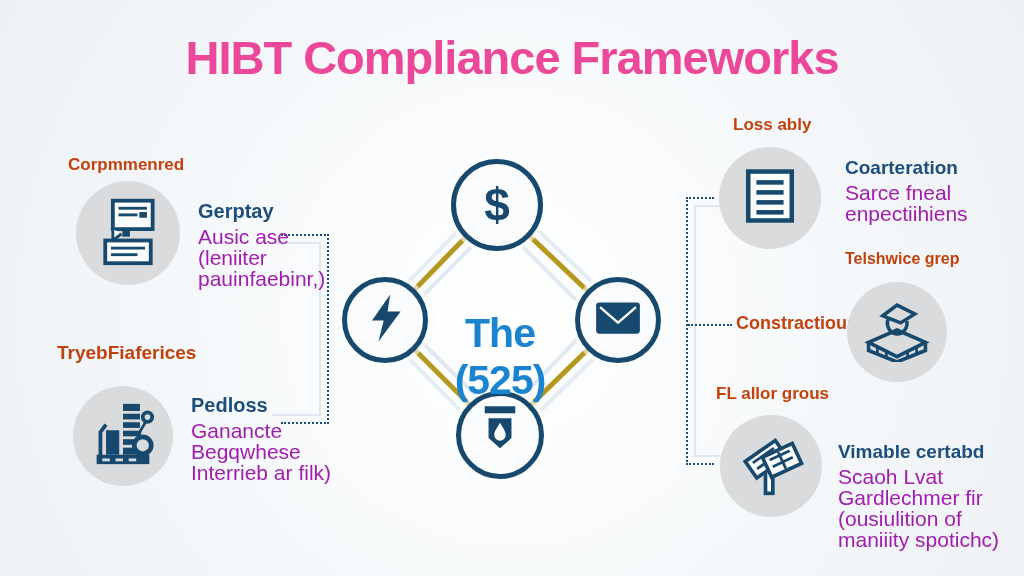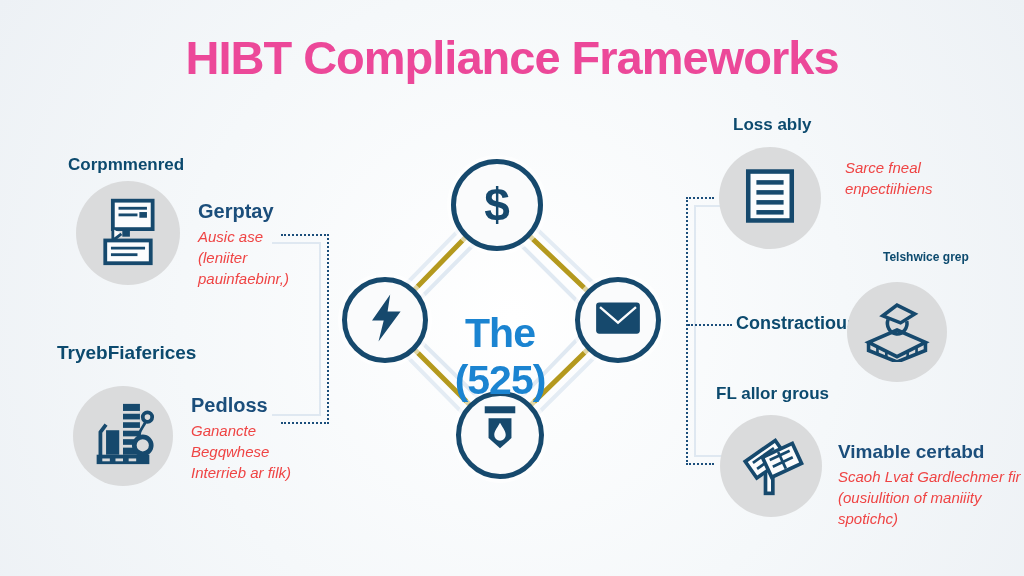--- a/index.html
+++ b/index.html
@@ -6,23 +6,23 @@
   body{
     width:1024px;height:576px;position:relative;overflow:hidden;
     font-family:"Liberation Sans", sans-serif;
     background:radial-gradient(circle at 50% 55%, #ffffff 0%, #f5f8fa 55%, #edf1f5 100%);
   }
   .abs{position:absolute;}
   .page-title{
     width:1024px;text-align:center;top:30px;left:0;
     font-size:47px;font-weight:700;color:#ec4899;letter-spacing:-1px;
   }
-  .section-header{font-weight:700;color:#0c4a6e;}
+  .section-header{font-weight:700;color:#c2410c;}
   .item-title{font-weight:700;color:#1b4e7b;font-size:20px;margin-bottom:3px;}
-  .item-lines{font-size:15px;color:#ef4444;line-height:21px;font-style:italic;}
+  .item-lines{font-size:21px;color:#a21caf;line-height:21px;}
   .icon-circle{
     border-radius:50%;background:#dadbdc;
     display:flex;align-items:center;justify-content:center;
   }
   .node-circle{
     border-radius:50%;background:#fafbfc;border:5px solid #16496d;
     box-sizing:border-box;display:flex;align-items:center;justify-content:center;
     box-shadow:0 0 0 4px rgba(255,255,255,.6);
   }
   .dollar-glyph{font-size:46px;font-weight:700;color:#16496d;line-height:1;}
@@ -167,27 +167,28 @@
       <rect x="8" y="5" width="48" height="54" fill="#fbfcfd" stroke="#16496d" stroke-width="5"></rect>
       <line x1="17" y1="17" x2="47" y2="17" stroke="#16496d" stroke-width="5"></line>
       <line x1="17" y1="28" x2="47" y2="28" stroke="#16496d" stroke-width="5"></line>
       <line x1="17" y1="39" x2="47" y2="39" stroke="#16496d" stroke-width="5"></line>
       <line x1="17" y1="50" x2="47" y2="50" stroke="#16496d" stroke-width="5"></line>
     </svg>
   </span>
 </div>
 
 <div class="abs" style="left:845px;top:157px;">
+  <div class="item-title" style="font-size:19px;">Coarteration</div>
   <div class="item-lines">
     <div>Sarce fneal</div>
     <div>enpectiihiens</div>
   </div>
 </div>
 
-<div class="abs section-header" style="left:883px;top:250px;font-size:12px;">Telshwice grep</div>
+<div class="abs section-header" style="left:845px;top:250px;font-size:16px;">Telshwice grep</div>
 
 <div class="abs section-header" style="left:736px;top:313px;font-size:18px;">Constractious</div>
 
 <div class="abs icon-circle" style="left:847px;top:282px;width:100px;height:100px;">
   <span>
     <svg width="68" height="64" viewBox="0 0 76 72">
       <polygon points="22,20 38,8 58,18 42,28" fill="none" stroke="#16496d" stroke-width="4"></polygon>
       <path d="M28,24 a11,12 0 1 0 21,2" fill="none" stroke="#16496d" stroke-width="4"></path>
       <polygon points="38,36 70,50 38,66 6,50" fill="none" stroke="#16496d" stroke-width="4"></polygon>
       <path d="M6,50 v9 l32,13 l32,-13 v-9" fill="none" stroke="#16496d" stroke-width="4"></path>

